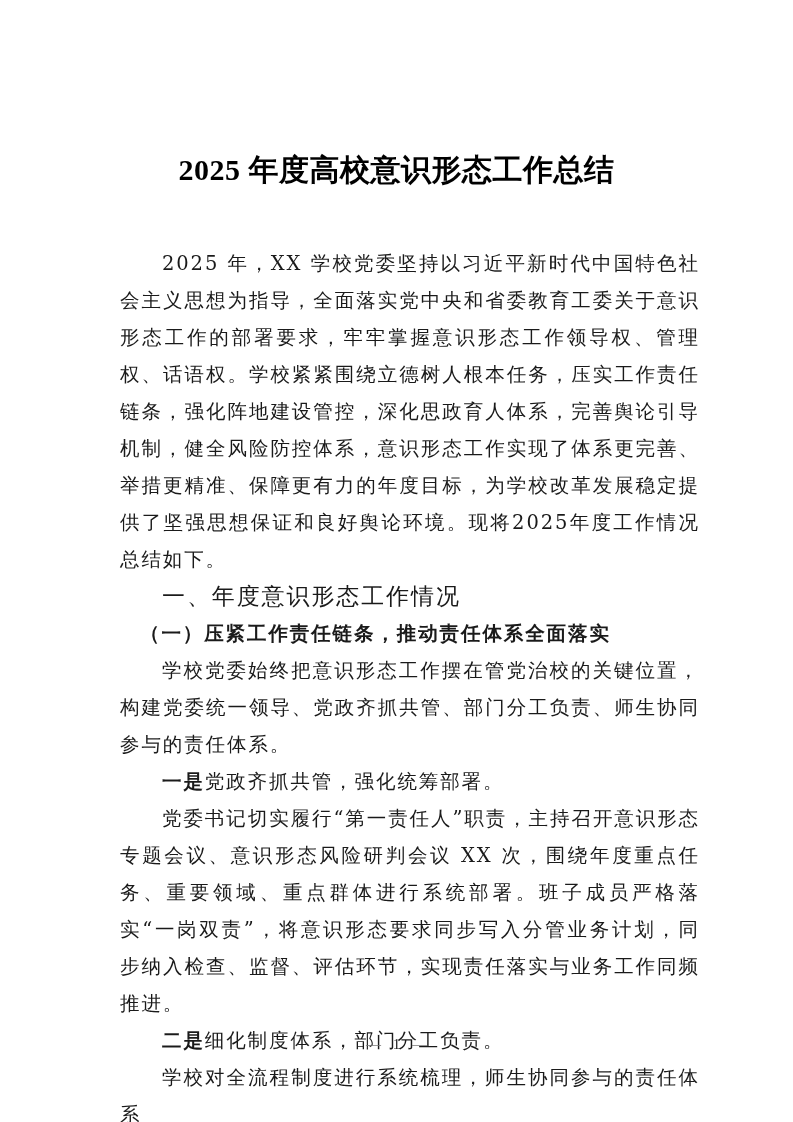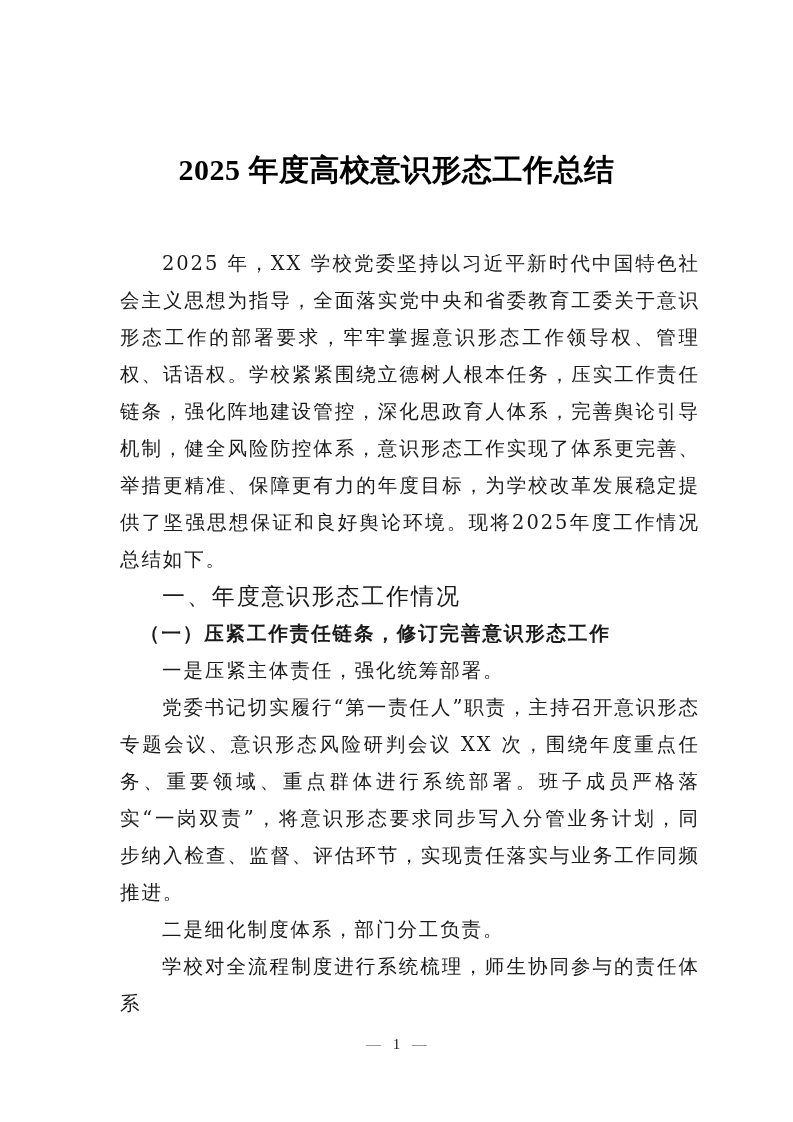--- a/index.html
+++ b/index.html
@@ -47,21 +47,21 @@
     text-align-last: left;
     margin-top: 16px;
   }
   .body p {
     margin: 0;
     padding: 0;
   }
   .indent { text-indent: 42px; }
   .heading1 { text-indent: 42px; font-family: "DejaVu Sans", "Liberation Sans", sans-serif; font-size: 23px; }
   .heading2 { text-indent: 20px; font-weight: bold; }
-  .lead { font-weight: normal; }
+  .lead { font-weight: bold; }
   .footer {
     position: absolute;
     left: 0;
     width: 793px;
     top: 1036px;
     text-align: center;
     font-family: "Liberation Serif", "DejaVu Serif", serif;
     font-size: 15px;
     color: #222;
   }
@@ -69,22 +69,23 @@
 </style>
 </head>
 <body>
 
 <div class="page">
   <div class="title">2025 年度高校意识形态工作总结</div>
 
   <div class="body">
     <p class="indent">2025 年，XX 学校党委坚持以习近平新时代中国特色社会主义思想为指导，全面落实党中央和省委教育工委关于意识形态工作的部署要求，牢牢掌握意识形态工作领导权、管理权、话语权。学校紧紧围绕立德树人根本任务，压实工作责任链条，强化阵地建设管控，深化思政育人体系，完善舆论引导机制，健全风险防控体系，意识形态工作实现了体系更完善、举措更精准、保障更有力的年度目标，为学校改革发展稳定提供了坚强思想保证和良好舆论环境。现将2025年度工作情况总结如下。</p>
     <p class="heading1">一、年度意识形态工作情况</p>
-    <p class="heading2">（一）压紧工作责任链条，修订完善意识形态工作</p>
-    <p class="indent"><span class="lead">一是</span><span>压紧主体责任，强化统筹部署。</span></p>
+    <p class="heading2">（一）压紧工作责任链条，推动责任体系全面落实</p>
+    <p class="indent">学校党委始终把意识形态工作摆在管党治校的关键位置，构建党委统一领导、党政齐抓共管、部门分工负责、师生协同参与的责任体系。</p>
+    <p class="indent"><span class="lead">一是</span><span>党政齐抓共管，强化统筹部署。</span></p>
     <p class="indent">党委书记切实履行“第一责任人”职责，主持召开意识形态专题会议、意识形态风险研判会议 XX 次，围绕年度重点任务、重要领域、重点群体进行系统部署。班子成员严格落实“一岗双责”，将意识形态要求同步写入分管业务计划，同步纳入检查、监督、评估环节，实现责任落实与业务工作同频推进。</p>
     <p class="indent"><span class="lead">二是</span><span>细化制度体系，部门分工负责。</span></p>
     <p class="indent">学校对全流程制度进行系统梳理，师生协同参与的责任体系</p>
   </div>
 
   <div class="footer">
     <span class="dash">—</span>
     <span style="margin:0 8px;">1</span>
     <span class="dash">—</span>
   </div>

